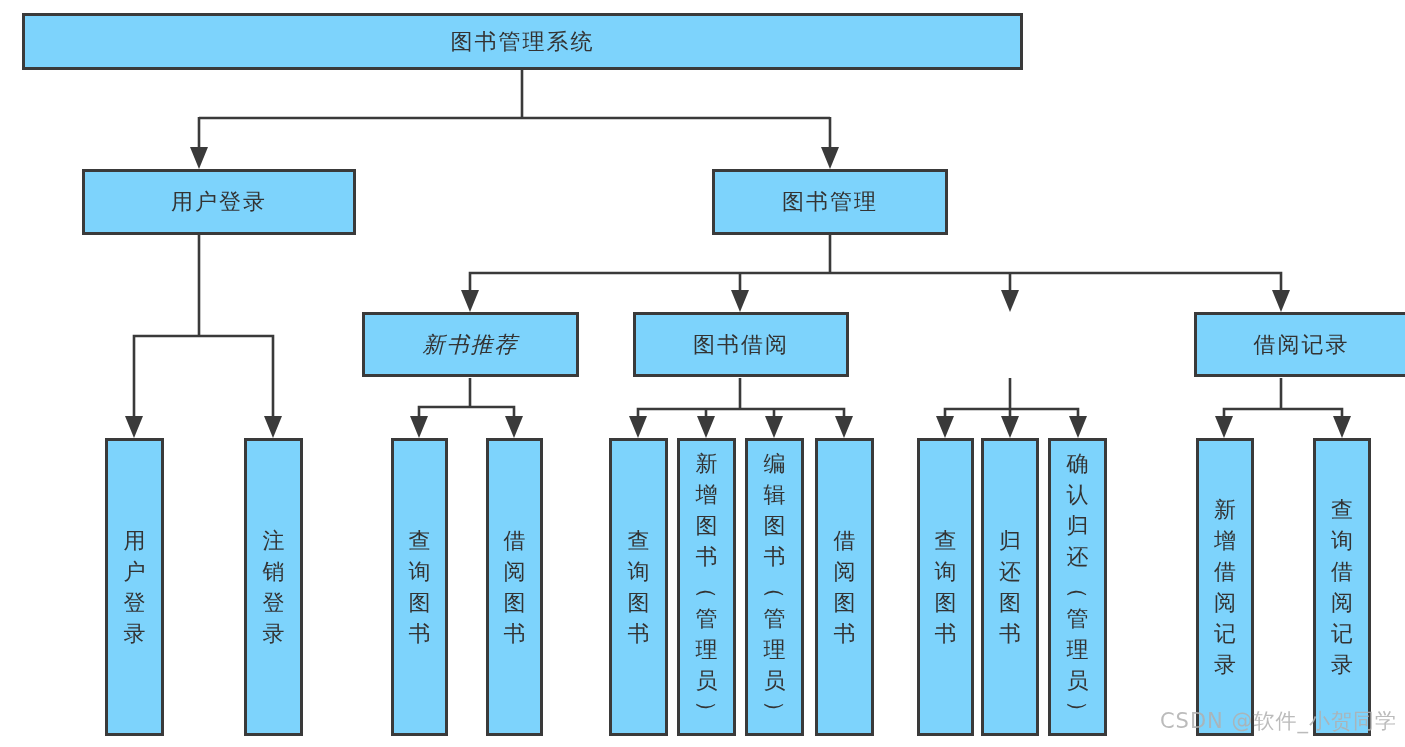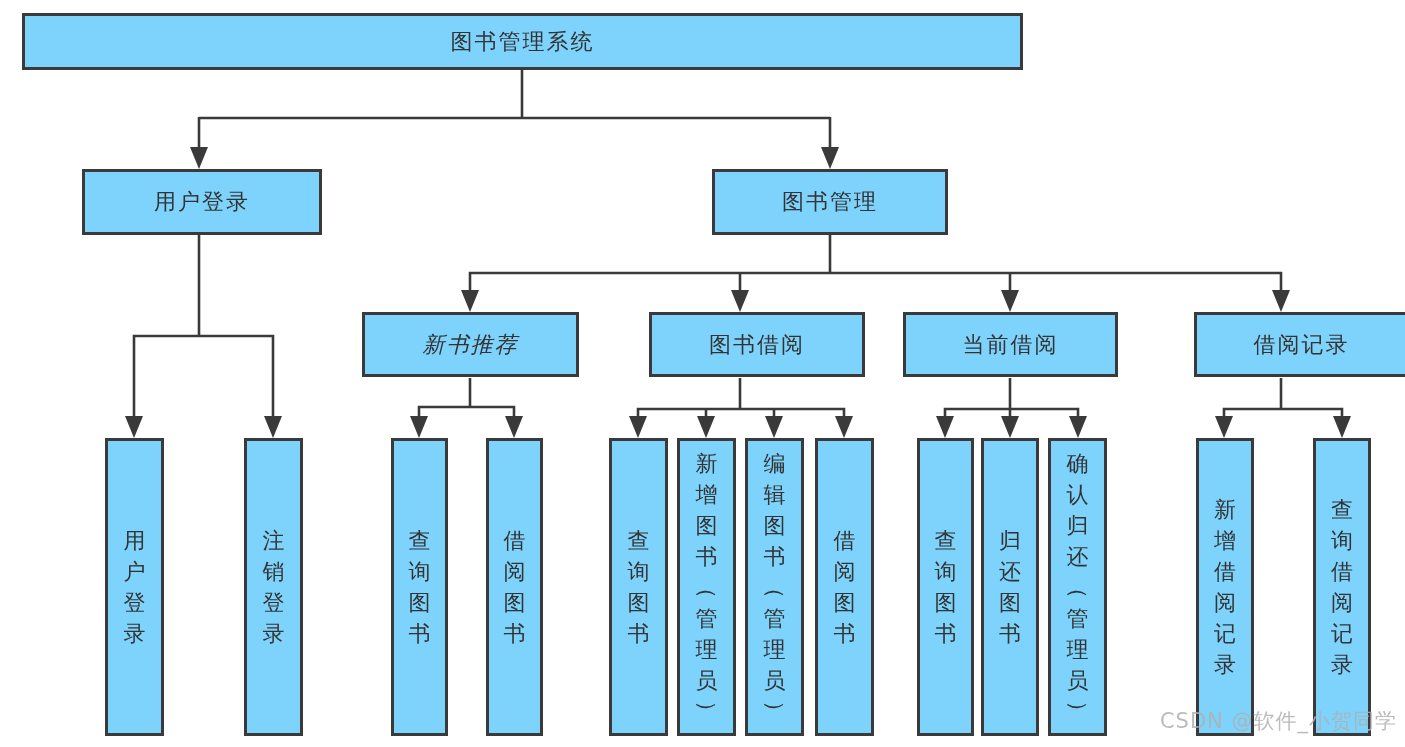--- a/index.html
+++ b/index.html
@@ -104,35 +104,32 @@
       <polygon points="1001,416 1019,416 1010,438" fill="currentColor"></polygon>
       <polygon points="1069,416 1087,416 1078,438" fill="currentColor"></polygon>
       <polygon points="1215,416 1233,416 1224,438" fill="currentColor"></polygon>
       <polygon points="1333,416 1351,416 1342,438" fill="currentColor"></polygon>
     </svg>
 
   <div class="node root-node" style="left:22px; top:13px; width:1001px; height:57px;">
     <span>图书管理系统</span>
   </div>
 
-  <div class="node hnode" style="left:82px; top:169px; width:240px; height:66px;">
+  <div class="node hnode" style="left:82px; top:169px; width:274px; height:66px;">
     <span>用户登录</span>
   </div>
   <div class="node hnode" style="left:712px; top:169px; width:236px; height:66px;">
     <span>图书管理</span>
   </div>
 
   <div class="node hnode" style="left:362px; top:312px; width:217px; height:65px;font-style:italic;">
     <span>新书推荐</span>
   </div>
-  <div class="node hnode" style="left:633px; top:312px; width:216px; height:65px;margin-left:16px;">
+  <div class="node hnode" style="left:633px; top:312px; width:216px; height:65px;">
     <span>图书借阅</span>
-  </div>
-  <div class="node hnode" style="left:903px; top:312px; width:215px; height:65px;">
-    <span>当前借阅</span>
   </div>
   <div class="node hnode" style="left:1194px; top:312px; width:215px; height:65px;">
     <span>借阅记录</span>
   </div>
 
   <div class="node leaf" style="left:105px; top:438px; width:59px; height:298px;">
     <span class="vlabel">
         <span class="vchar">用</span>
         <span class="vchar">户</span>
         <span class="vchar">登</span>

